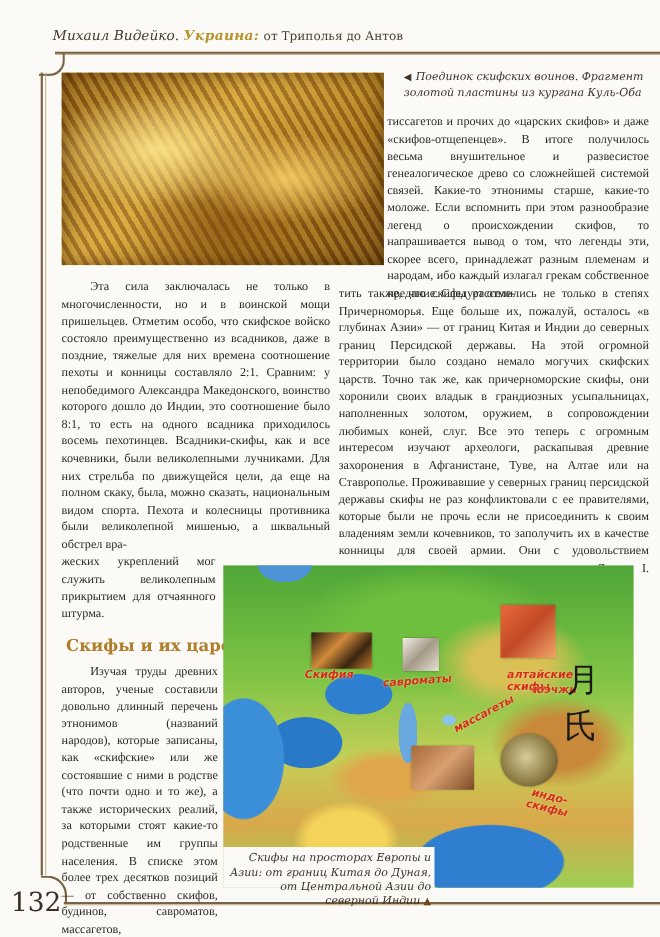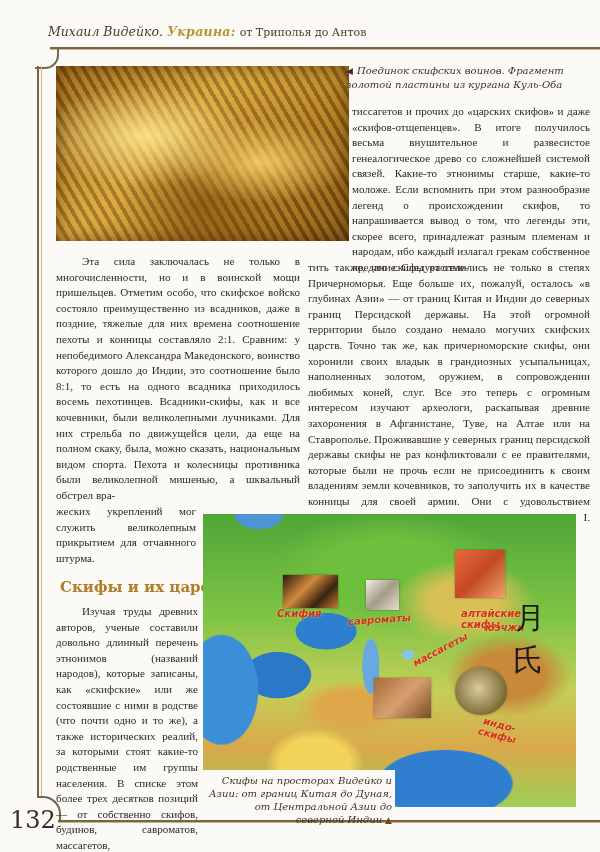--- a/index.html
+++ b/index.html
@@ -56,21 +56,21 @@
       radial-gradient(ellipse at 70% 55%, rgba(255,215,110,0.8), transparent 30%),
       radial-gradient(ellipse at 50% 80%, rgba(120,70,10,0.6), transparent 40%),
       repeating-linear-gradient(60deg, rgba(90,50,5,0.35) 0 4px, rgba(240,200,90,0.25) 4px 9px),
       linear-gradient(135deg, #8a5a12, #d6a43c 40%, #a5701a 70%, #6b420c);
     box-shadow: inset 0 0 18px rgba(60,30,0,0.6);
   }
   .caption {
     position: absolute; font-family: "DejaVu Serif", serif; font-style: italic;
     font-size: 10px; line-height: 13px; color: #3d3128;
   }
-  .caption-top { left: 346px; top: 64px; width: 230px; }
+  .caption-top { left: 367px; top: 64px; width: 230px; }
   .caption-top .arrow { font-style: normal; color: #3d3128; margin-right: 4px; font-size: 9px; }
   .caption-map { left: 206px; top: 774px; width: 186px; text-align: right; }
   .caption-map .arrow { font-style: normal; color: #6b4a15; font-size: 9px; margin-left: 3px; }
   .col {
     position: absolute; font-size: 11.1px; line-height: 15.6px; text-align: justify; color: #2e2925;
   }
   .col p { margin: 0; }
   .col .indent { text-indent: 26px; }
   .col-right-top { left: 352px; top: 104px; width: 238px; }
   .col-right-wide { left: 308px; top: 260px; width: 282px; }
@@ -188,16 +188,16 @@
   <div class="map-label lbl-indo">
     <div>индо-</div>
     <div>скифы</div>
   </div>
   <div class="map-glyph glyph-1">月</div>
   <div class="map-glyph glyph-2">氏</div>
 </div>
 
 <div class="map-caption-bg"></div>
 <div class="caption caption-map">
-  <span>Скифы на просторах Видейко и Азии: от границ Китая до Дуная, от Центральной Азии до северной Индии</span><span class="arrow">▲</span>
+  <span>Скифы на просторах Европы и Азии: от границ Китая до Дуная, от Центральной Азии до северной Индии</span><span class="arrow">▲</span>
 </div>
 
 <div class="page-number">132</div>
 
 </body></html>

